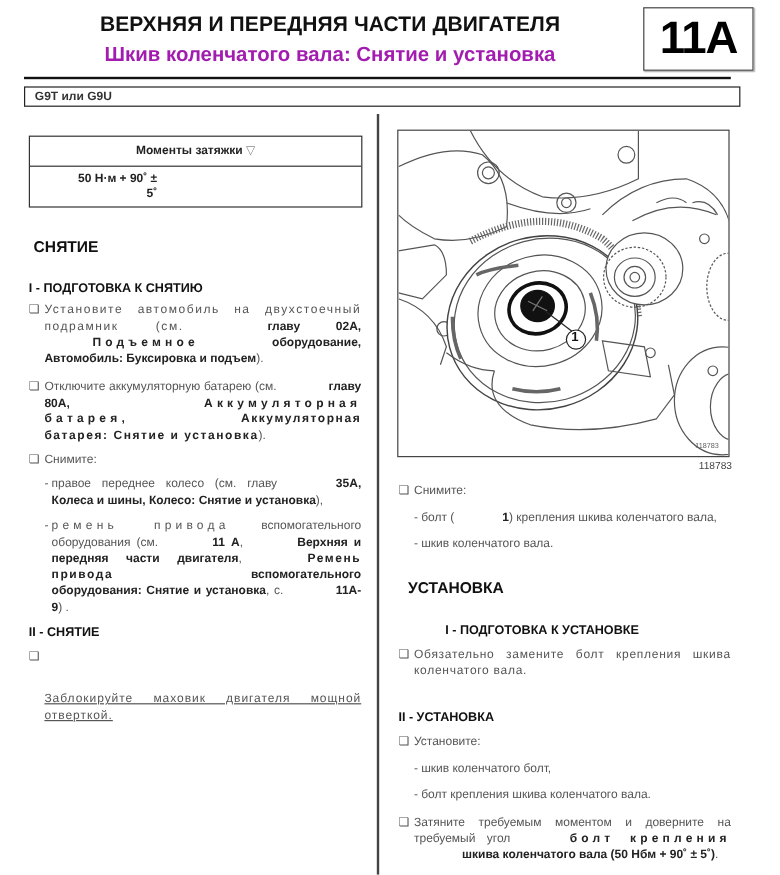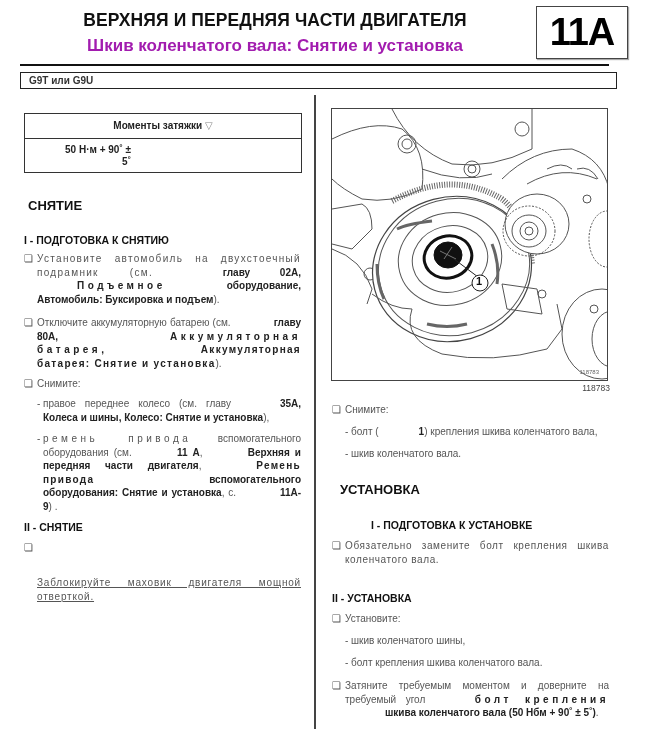--- a/index.html
+++ b/index.html
@@ -222,21 +222,21 @@
   <div class="txt" style="letter-spacing:0.6px;">Обязательно замените болт крепления шкива коленчатого вала.</div>
 </div>
 
 <div class="abs h-sub" style="left:332px; top:592px;">II - УСТАНОВКА</div>
 <div class="item p" style="left:332px; top:612px; width:277px;">
   <span class="bullet">❏</span>
   <div class="txt">Установите:</div>
 </div>
 <div class="item p dash-item" style="left:345px; top:634px; width:264px;">
   <span class="bullet">-</span>
-  <div class="txt">шкив коленчатого шины,</div>
+  <div class="txt">шкив коленчатого болт,</div>
 </div>
 <div class="item p dash-item" style="left:345px; top:656px; width:264px;">
   <span class="bullet">-</span>
   <div class="txt">болт крепления шкива коленчатого вала.</div>
 </div>
 <div class="item p" style="left:332px; top:679px; width:277px;">
   <span class="bullet">❏</span>
   <div class="txt">
     <span>Затяните требуемым моментом и доверните на требуемый угол</span>
     <b class="sp">болт крепления</b>

